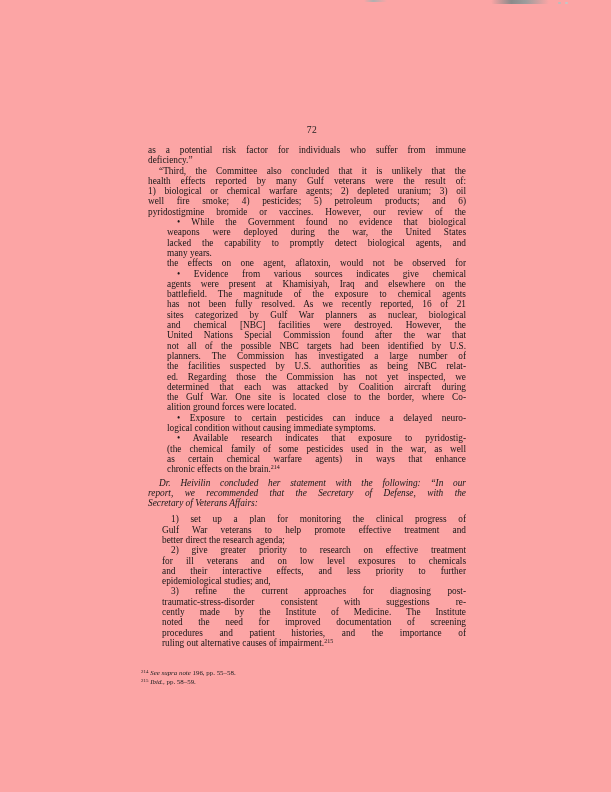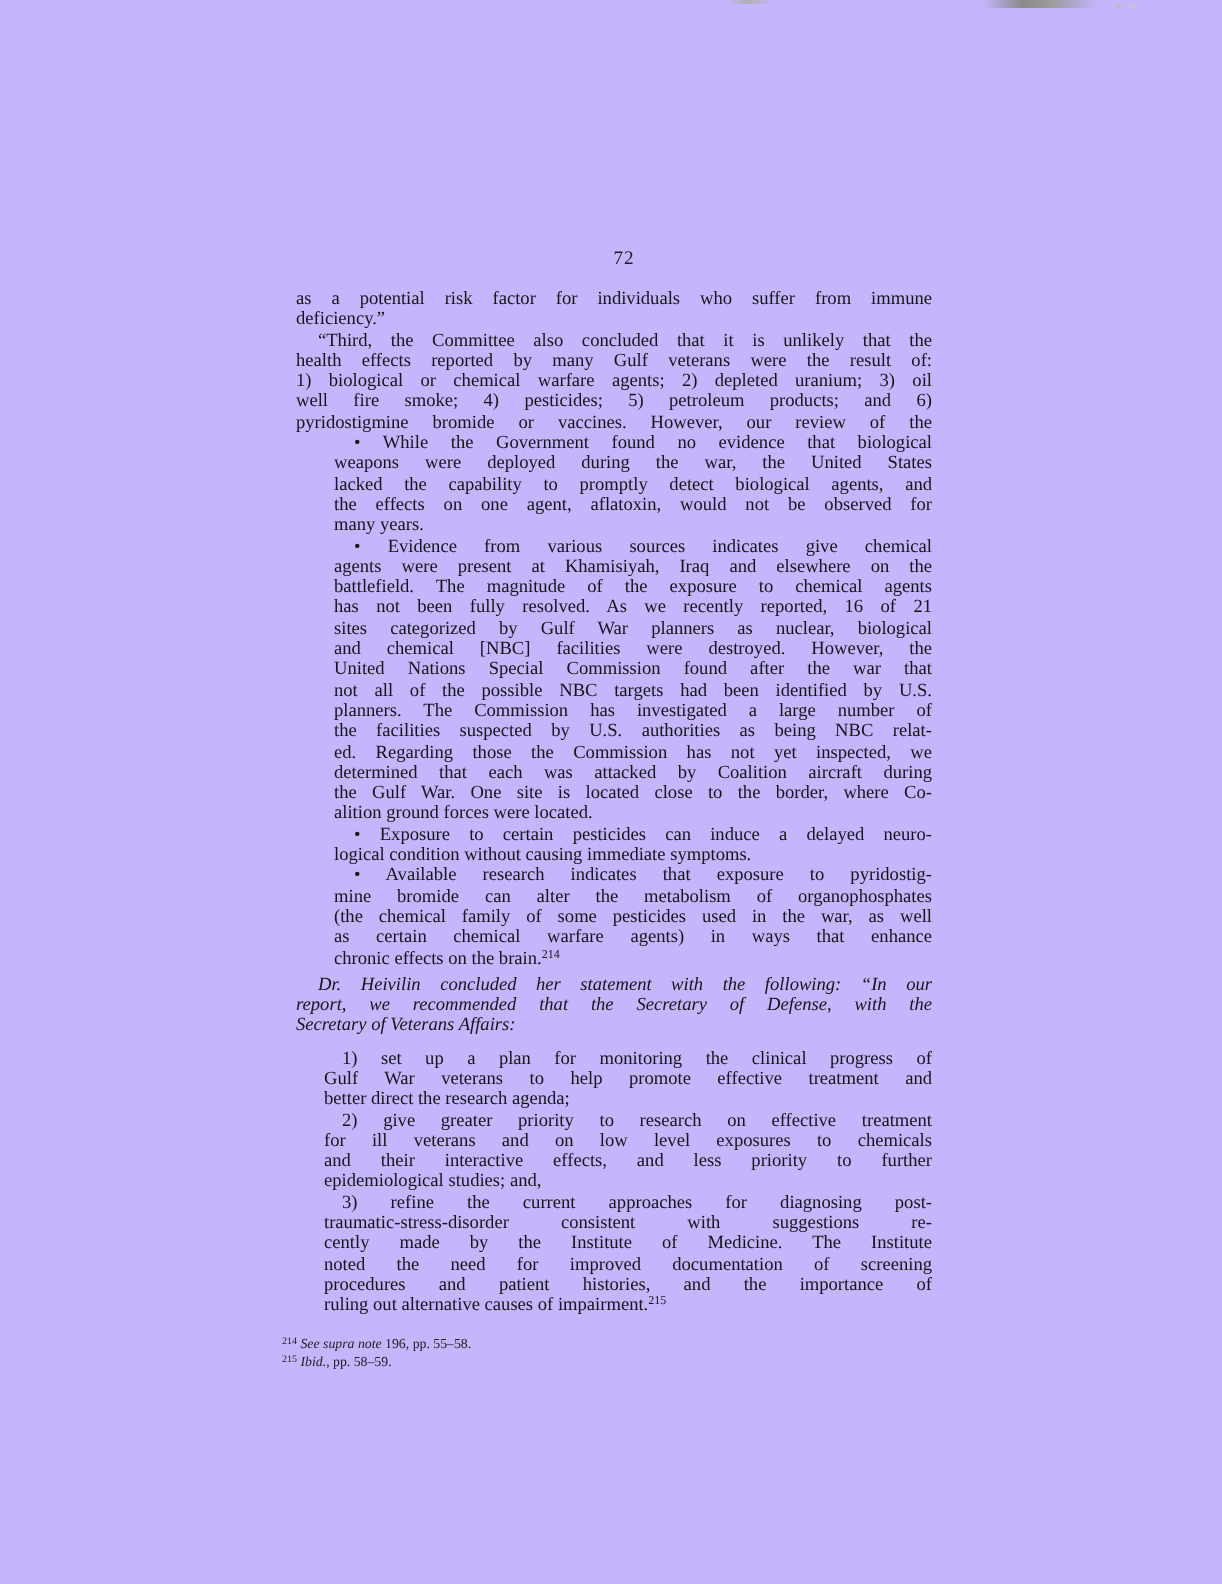--- a/index.html
+++ b/index.html
@@ -11,21 +11,21 @@
     height: 792px;
     background: #ffffff;
     position: relative;
     overflow: hidden;
     font-family: "Liberation Serif", "DejaVu Serif", serif;
     color: #161616;
   }
   .page {
     position: absolute;
     inset: 0;
-    background: #c4b5fd;
+    background: #fca5a5;
   }
   
   .artifact { position: absolute; border-radius: 2px; }
   .artifact-1 {
     left: 364px; top: 0; width: 23px; height: 2px;
     background: linear-gradient(90deg, rgba(160,160,160,0), #b0b0b0 40%, rgba(170,170,170,0));
   }
   .artifact-2 {
     left: 491px; top: 0; width: 58px; height: 4px;
     background: linear-gradient(90deg, rgba(140,140,140,0), #8a8a8a 35%, #9c9c9c 60%, rgba(160,160,160,0));
@@ -109,22 +109,22 @@
         <div class="line">“Third, the Committee also concluded that it is unlikely that the</div>
         <div class="line">health effects reported by many Gulf veterans were the result of:</div>
         <div class="line">1) biological or chemical warfare agents; 2) depleted uranium; 3) oil</div>
         <div class="line">well fire smoke; 4) pesticides; 5) petroleum products; and 6)</div>
         <div class="line">pyridostigmine bromide or vaccines. However, our review of the</div>
       </div>
       <div class="block bullet">
         <div class="line">• While the Government found no evidence that biological</div>
         <div class="line">weapons were deployed during the war, the United States</div>
         <div class="line">lacked the capability to promptly detect biological agents, and</div>
+        <div class="line last">many years.</div>
         <div class="line">the effects on one agent, aflatoxin, would not be observed for</div>
-        <div class="line last">many years.</div>
       </div>
       <div class="block bullet">
         <div class="line">• Evidence from various sources indicates give chemical</div>
         <div class="line">agents were present at Khamisiyah, Iraq and elsewhere on the</div>
         <div class="line">battlefield. The magnitude of the exposure to chemical agents</div>
         <div class="line">has not been fully resolved. As we recently reported, 16 of 21</div>
         <div class="line">sites categorized by Gulf War planners as nuclear, biological</div>
         <div class="line">and chemical [NBC] facilities were destroyed. However, the</div>
         <div class="line">United Nations Special Commission found after the war that</div>
         <div class="line">not all of the possible NBC targets had been identified by U.S.</div>
@@ -134,21 +134,20 @@
         <div class="line">determined that each was attacked by Coalition aircraft during</div>
         <div class="line">the Gulf War. One site is located close to the border, where Co-</div>
         <div class="line last">alition ground forces were located.</div>
       </div>
       <div class="block bullet">
         <div class="line">• Exposure to certain pesticides can induce a delayed neuro-</div>
         <div class="line last">logical condition without causing immediate symptoms.</div>
       </div>
       <div class="block bullet">
         <div class="line">• Available research indicates that exposure to pyridostig-</div>
-        <div class="line">mine bromide can alter the metabolism of organophosphates</div>
         <div class="line">(the chemical family of some pesticides used in the war, as well</div>
         <div class="line">as certain chemical warfare agents) in ways that enhance</div>
         <div class="line last">chronic effects on the brain.<sup>214</sup></div>
       </div>
       <div class="block para-indent" style="margin-top: 3px; font-style: italic;">
         <div class="line">Dr. Heivilin concluded her statement with the following: “In our</div>
         <div class="line">report, we recommended that the Secretary of Defense, with the</div>
         <div class="line last">Secretary of Veterans Affairs:</div>
       </div>
       <div class="block numbered" style="margin-top: 6px;">

